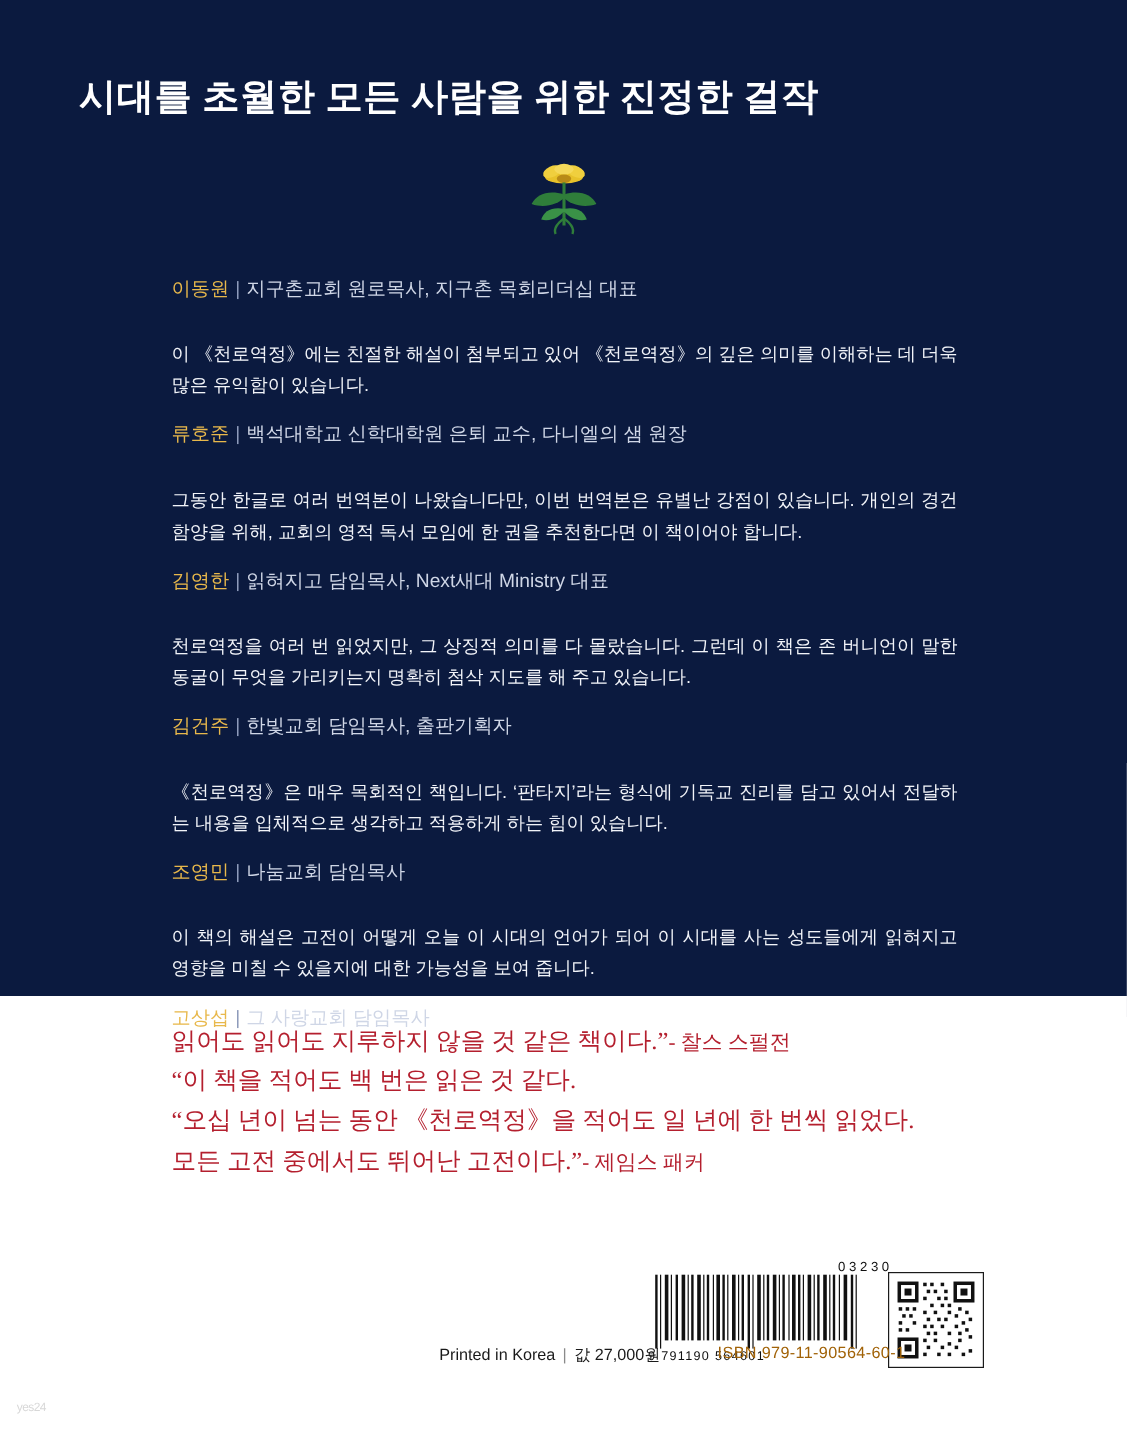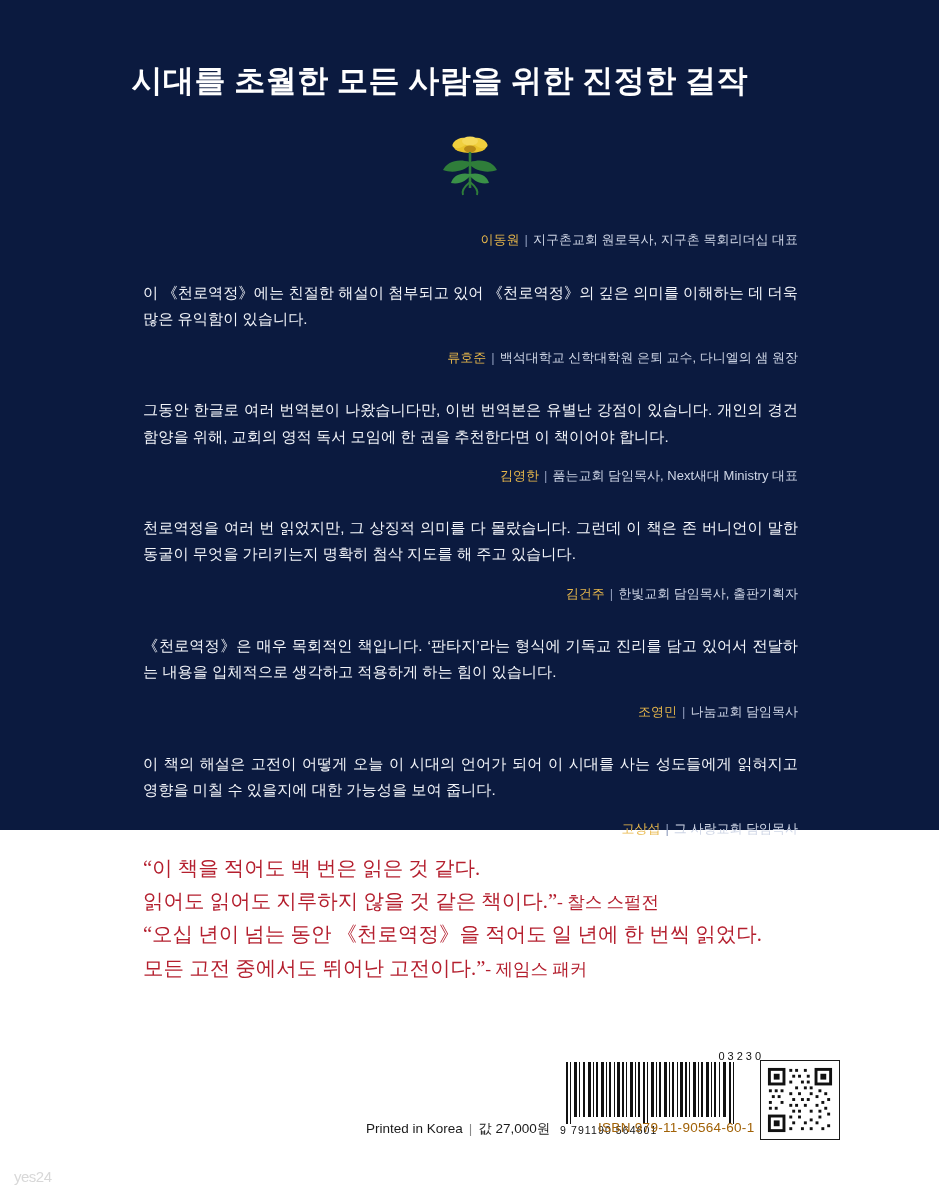--- a/index.html
+++ b/index.html
@@ -26,21 +26,21 @@
     top: 0;
     width: 939px;
     height: 830px;
     background: #0b1a3f;
   }
   .headline {
     position: absolute;
     left: 0;
     top: 60px;
     width: 748px;
-    text-align: right;
+    text-align: center;
     color: #ffffff;
     font-size: 31px;
     font-weight: bold;
     letter-spacing: 0.5px;
     font-family: "Liberation Serif", serif;
   }
   .flower {
     position: absolute;
     left: 0;
     top: 132px;
@@ -53,25 +53,24 @@
   .endorsements {
     position: absolute;
     left: 143px;
     top: 232px;
     width: 655px;
   }
   .endorse {
     margin-bottom: 18px;
   }
   .endorse-head {
-    font-size: 13px;
+    font-size: 16px;
     margin-bottom: 11px;
     line-height: 1.2;
     font-family: "Liberation Sans", sans-serif;
-    text-align: right;
   }
   .e-name {
     color: #e8b84b;
   }
   .e-sep {
     color: #8e9bbb;
     padding: 0 5px;
   }
   .e-role {
     color: #cfd6e6;
@@ -94,21 +93,21 @@
     color: #b41f2e;
     font-size: 20.5px;
     line-height: 1.62;
     font-family: "Liberation Serif", serif;
   }
   .quote-line { white-space: nowrap; }
   .quote-attr { font-size: 17.5px; }
 
   .barcode-area {
     position: absolute;
-    left: 560px;
+    left: 540px;
     top: 1052px;
     width: 290px;
     height: 92px;
   }
   .barcode-top-num {
     position: absolute;
     right: 86px;
     top: -2px;
     font-size: 11px;
     letter-spacing: 3px;
@@ -161,21 +160,21 @@
     left: 598px;
     top: 1120px;
     font-size: 13.5px;
     color: #a16207;
     letter-spacing: 0.3px;
   }
   .yes24 {
     position: absolute;
     left: 14px;
     top: 1168px;
-    font-size: 15px;
+    font-size: 10px;
     color: #d8d8d8;
     font-family: "Liberation Sans", sans-serif;
     letter-spacing: -0.5px;
   }
 </style>
 </head>
 <body>
 
 <div id="page">
 
@@ -213,21 +212,21 @@
 
     <div class="endorse">
       <div class="endorse-head">
         <span class="e-name">류호준</span><span class="e-sep">|</span><span class="e-role">백석대학교 신학대학원 은퇴 교수, 다니엘의 샘 원장</span>
       </div>
       <div class="endorse-body">그동안 한글로 여러 번역본이 나왔습니다만, 이번 번역본은 유별난 강점이 있습니다. 개인의 경건 함양을 위해, 교회의 영적 독서 모임에 한 권을 추천한다면 이 책이어야 합니다.</div>
     </div>
 
     <div class="endorse">
       <div class="endorse-head">
-        <span class="e-name">김영한</span><span class="e-sep">|</span><span class="e-role">품는교회 담임목사, Next새대 Ministry 대표</span>
+        <span class="e-name">김영한</span><span class="e-sep">|</span><span class="e-role">읽혀지고 담임목사, Next새대 Ministry 대표</span>
       </div>
       <div class="endorse-body">천로역정을 여러 번 읽었지만, 그 상징적 의미를 다 몰랐습니다. 그런데 이 책은 존 버니언이 말한 동굴이 무엇을 가리키는지 명확히 첨삭 지도를 해 주고 있습니다.</div>
     </div>
 
     <div class="endorse">
       <div class="endorse-head">
         <span class="e-name">김건주</span><span class="e-sep">|</span><span class="e-role">한빛교회 담임목사, 출판기획자</span>
       </div>
       <div class="endorse-body">《천로역정》은 매우 목회적인 책입니다. ‘판타지’라는 형식에 기독교 진리를 담고 있어서 전달하는 내용을 입체적으로 생각하고 적용하게 하는 힘이 있습니다.</div>
     </div>
@@ -242,24 +241,24 @@
     <div class="endorse last">
       <div class="endorse-head">
         <span class="e-name">고상섭</span><span class="e-sep">|</span><span class="e-role">그 사랑교회  담임목사</span>
       </div>
     </div>
 
   </div>
 
   <div class="quote-block">
     <div class="quote-line">
+      <span> 읽어도 읽어도 지루하지 않을 것 같은 책이다.”</span><span class="quote-attr">- 찰스 스펄전</span>
+    </div>
+    <div class="quote-line">
       <span>“이 책을 적어도 백 번은 읽은 것 같다.</span><span class="quote-attr"></span>
-    </div>
-    <div class="quote-line">
-      <span> 읽어도 읽어도 지루하지 않을 것 같은 책이다.”</span><span class="quote-attr">- 찰스 스펄전</span>
     </div>
     <div class="quote-line">
       <span>“오십 년이 넘는 동안 《천로역정》을 적어도 일 년에 한 번씩 읽었다.</span><span class="quote-attr"></span>
     </div>
     <div class="quote-line">
       <span> 모든 고전 중에서도 뛰어난 고전이다.”</span><span class="quote-attr">- 제임스 패커</span>
     </div>
   </div>
 
   <div class="barcode-area">

